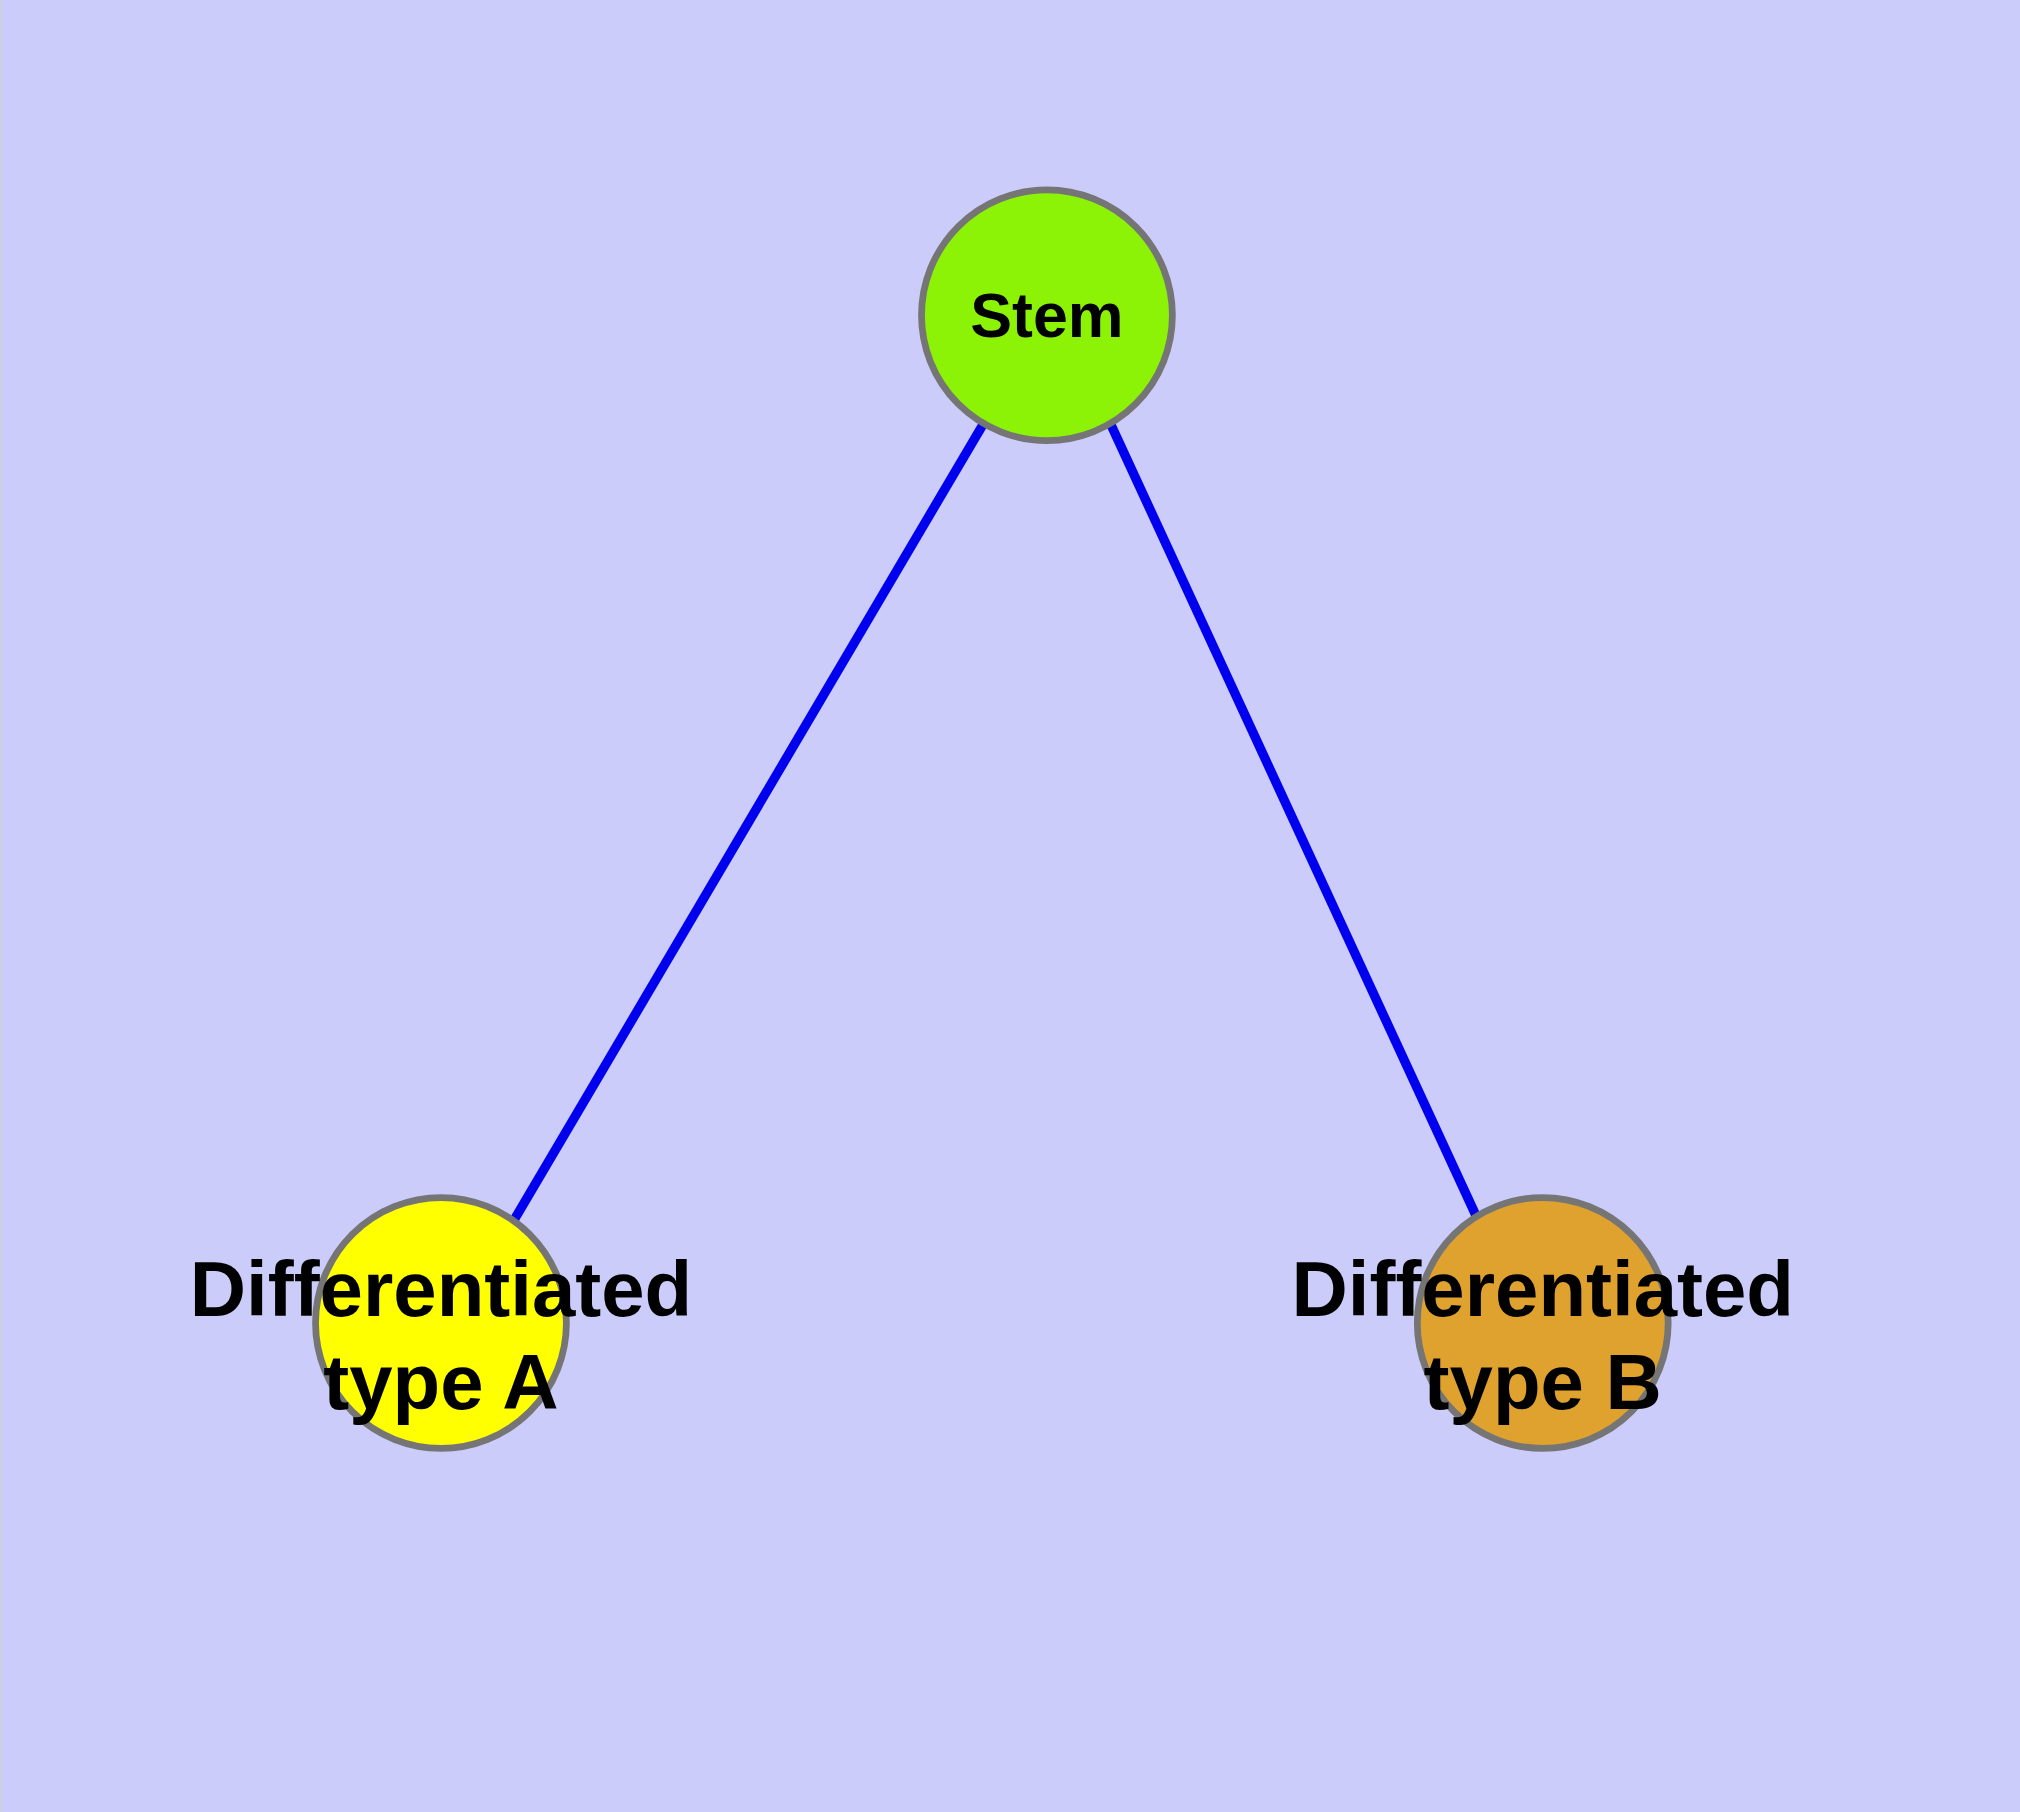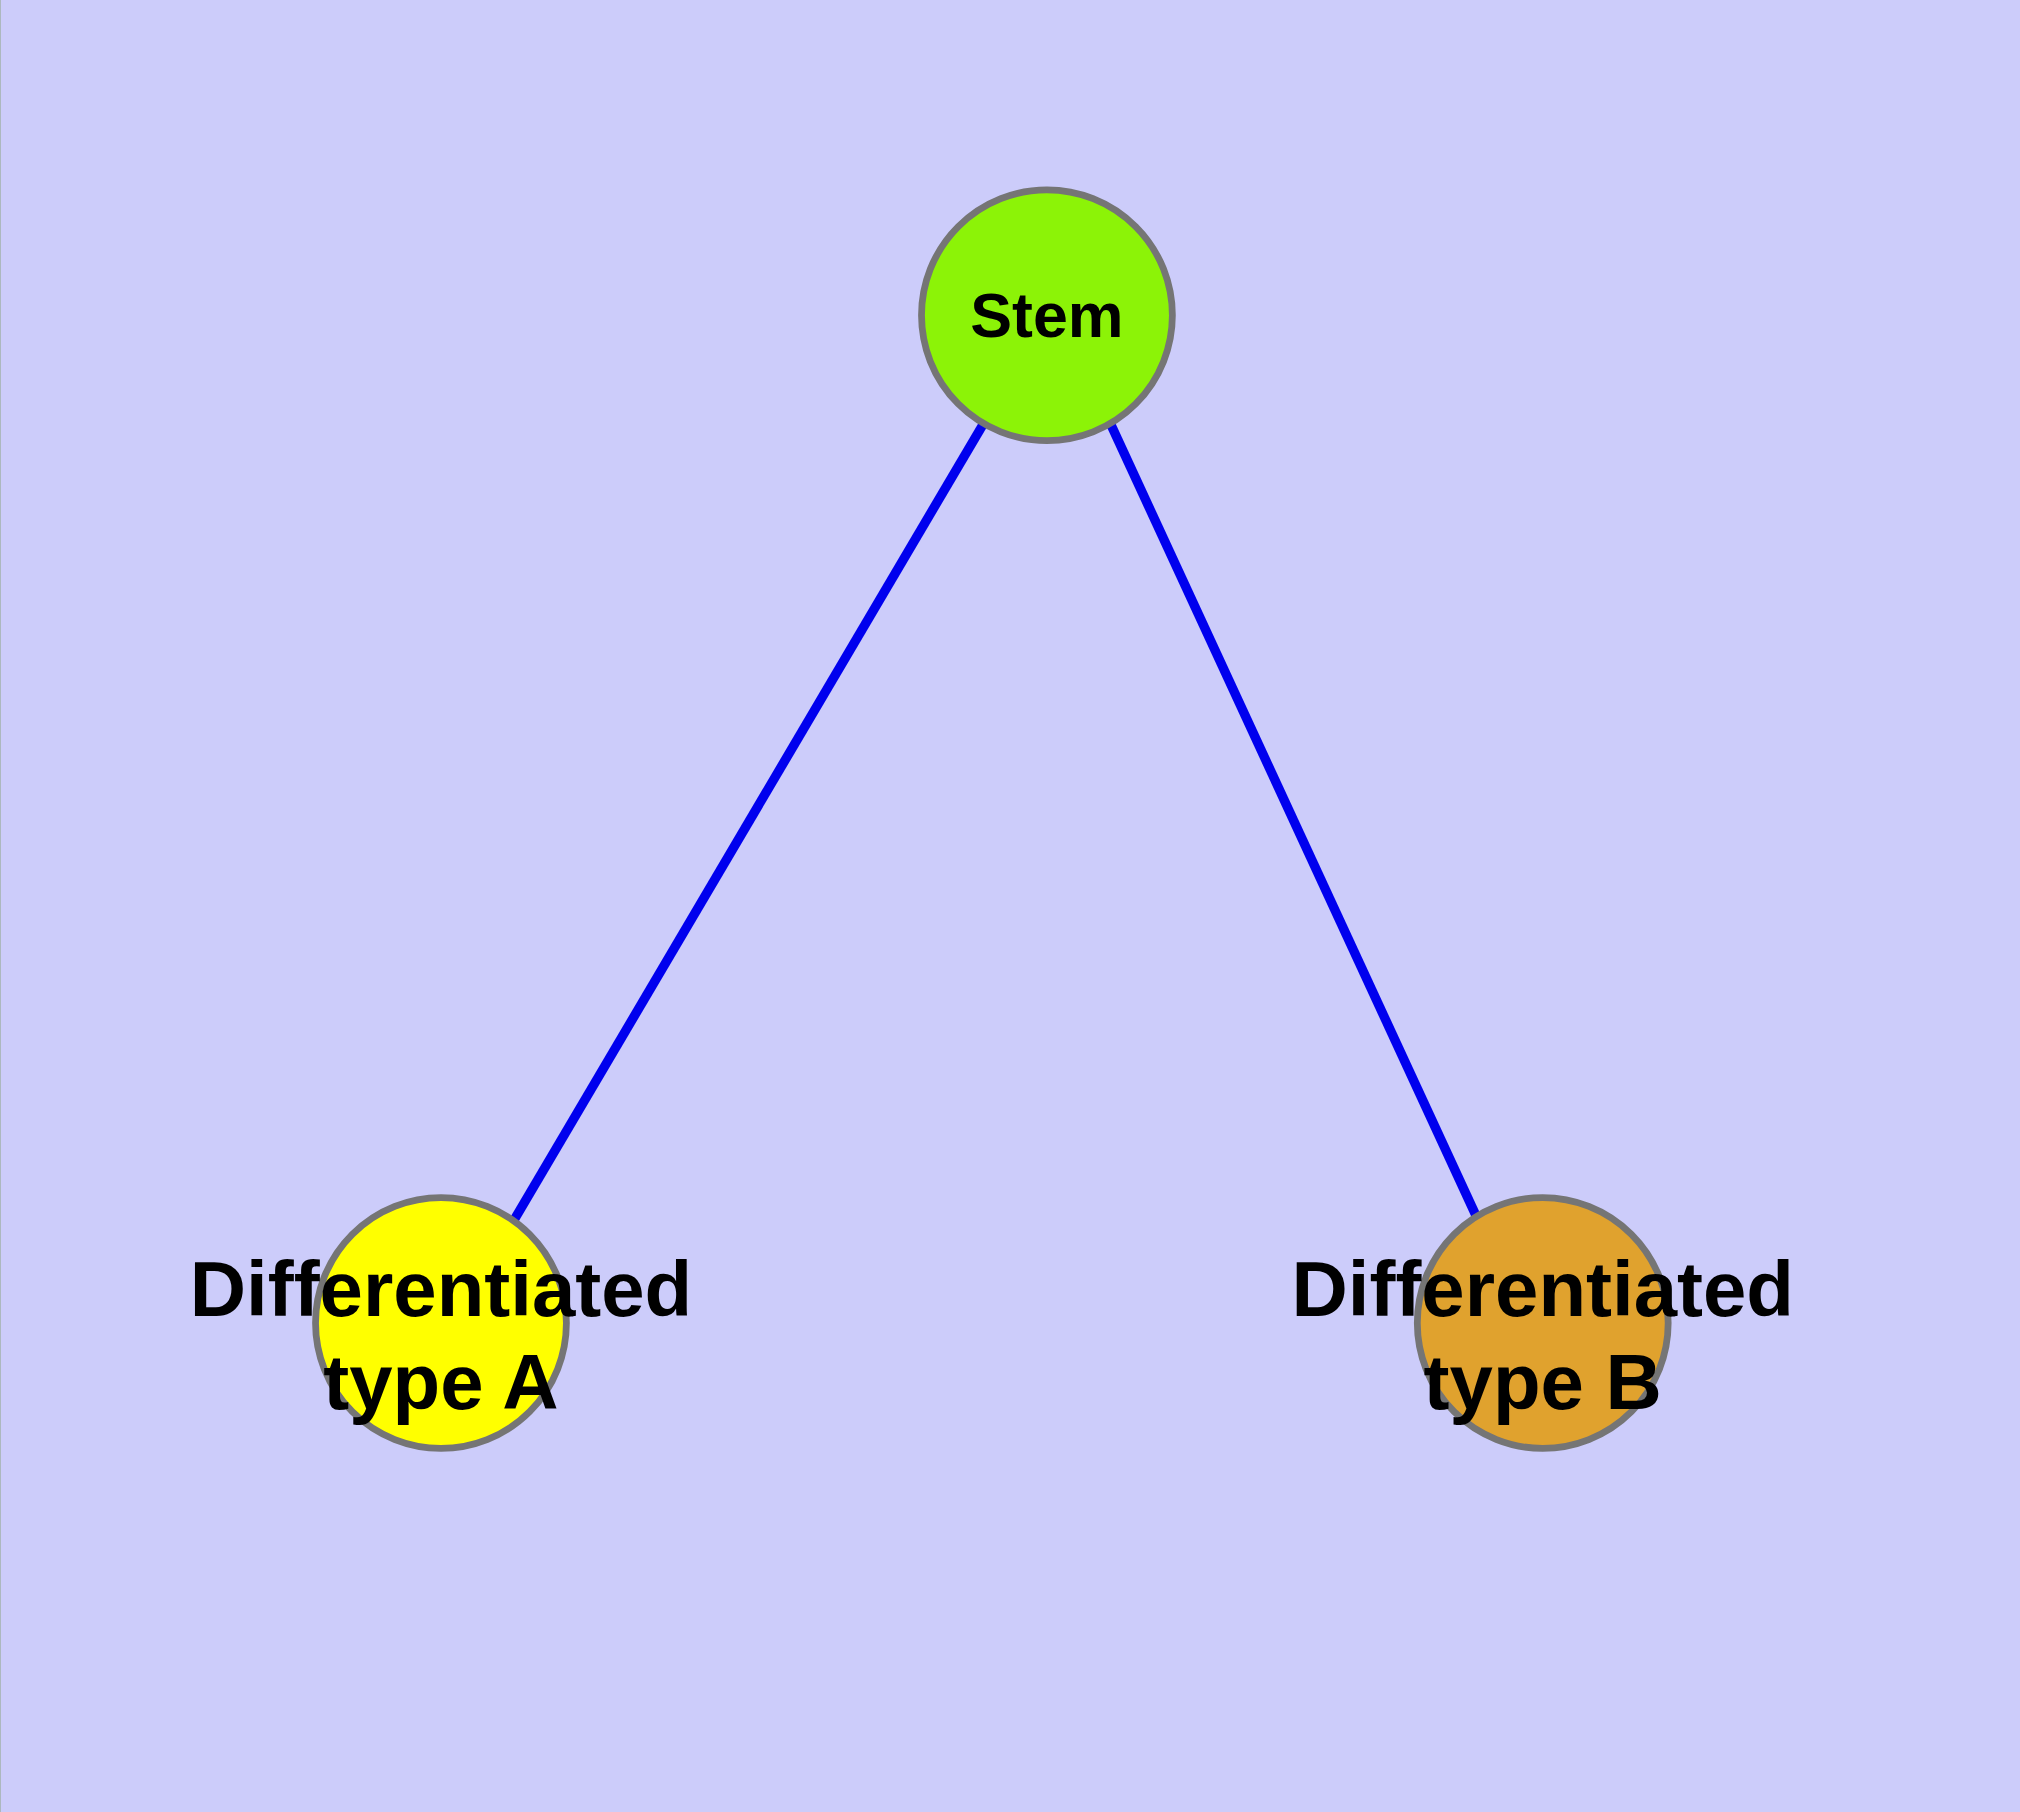--- a/index.html
+++ b/index.html
@@ -5,21 +5,21 @@
 <style>
   html, body {
     margin: 0;
     padding: 0;
     background: #ccccfa;
   }
   #stage {
     position: relative;
     width: 2021px;
     height: 1812px;
-    background: #4d7c0f;
+    background: #bef264;
     overflow: hidden;
     font-family: "Liberation Sans", "DejaVu Sans", sans-serif;
   }
   #graph-svg {
     position: absolute;
     left: 0;
     top: 0;
     width: 2021px;
     height: 1812px;
     display: block;

